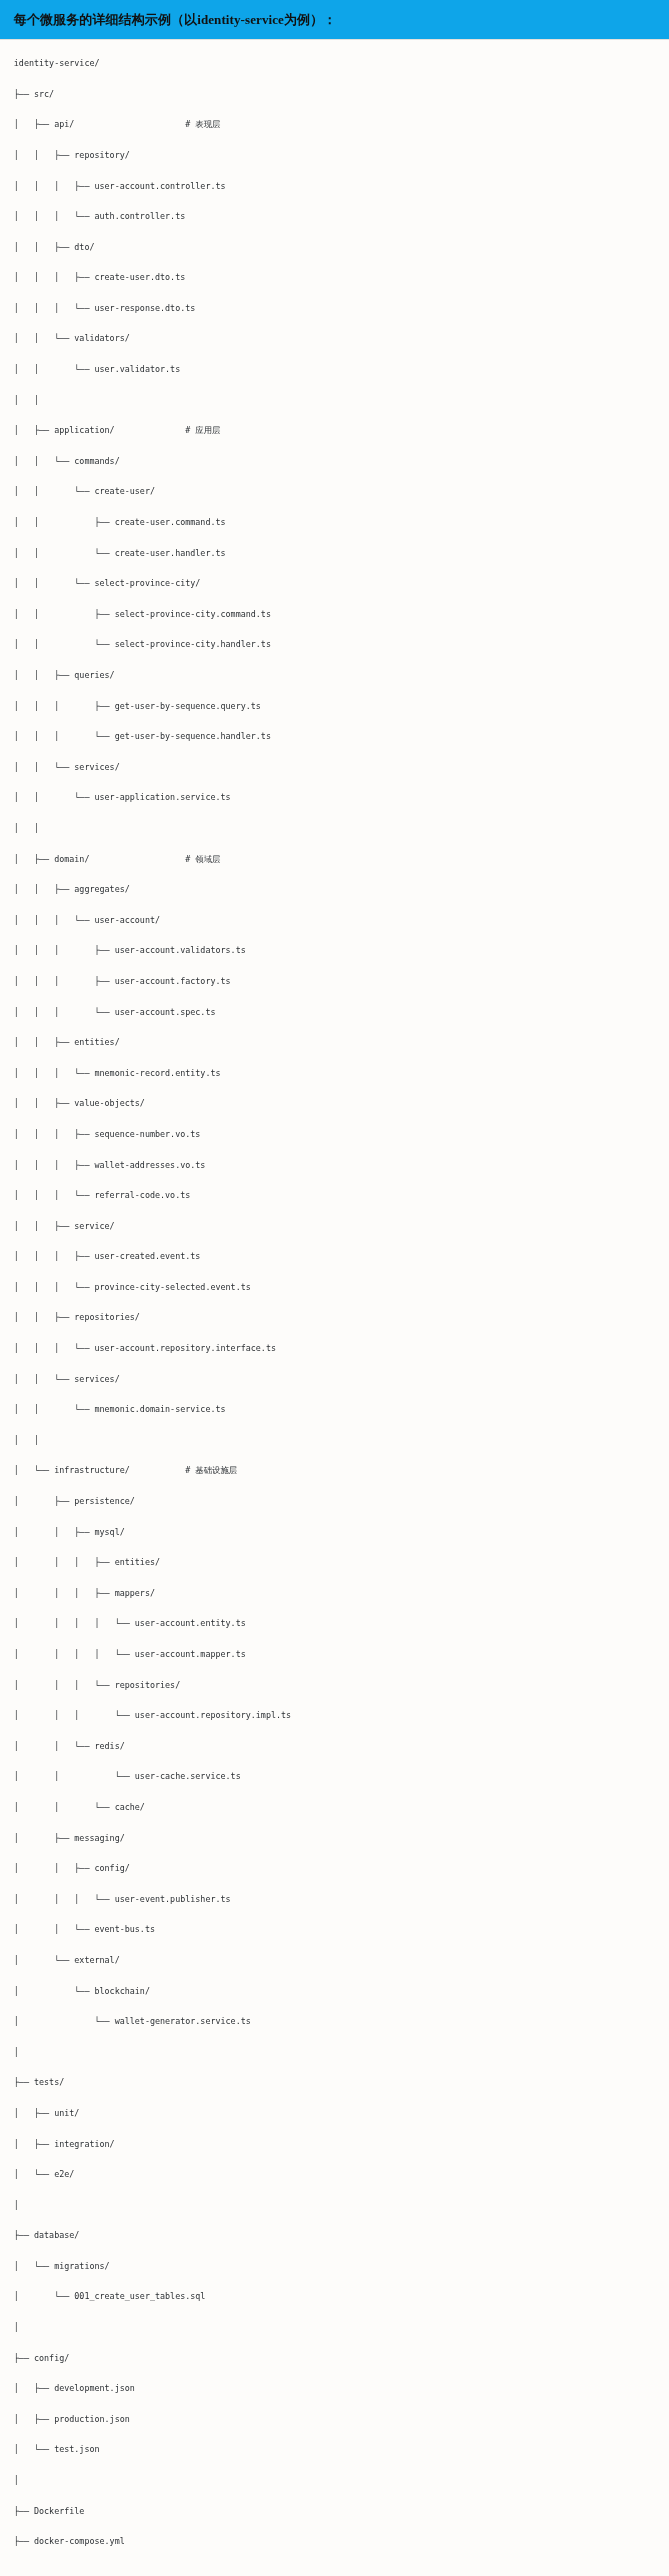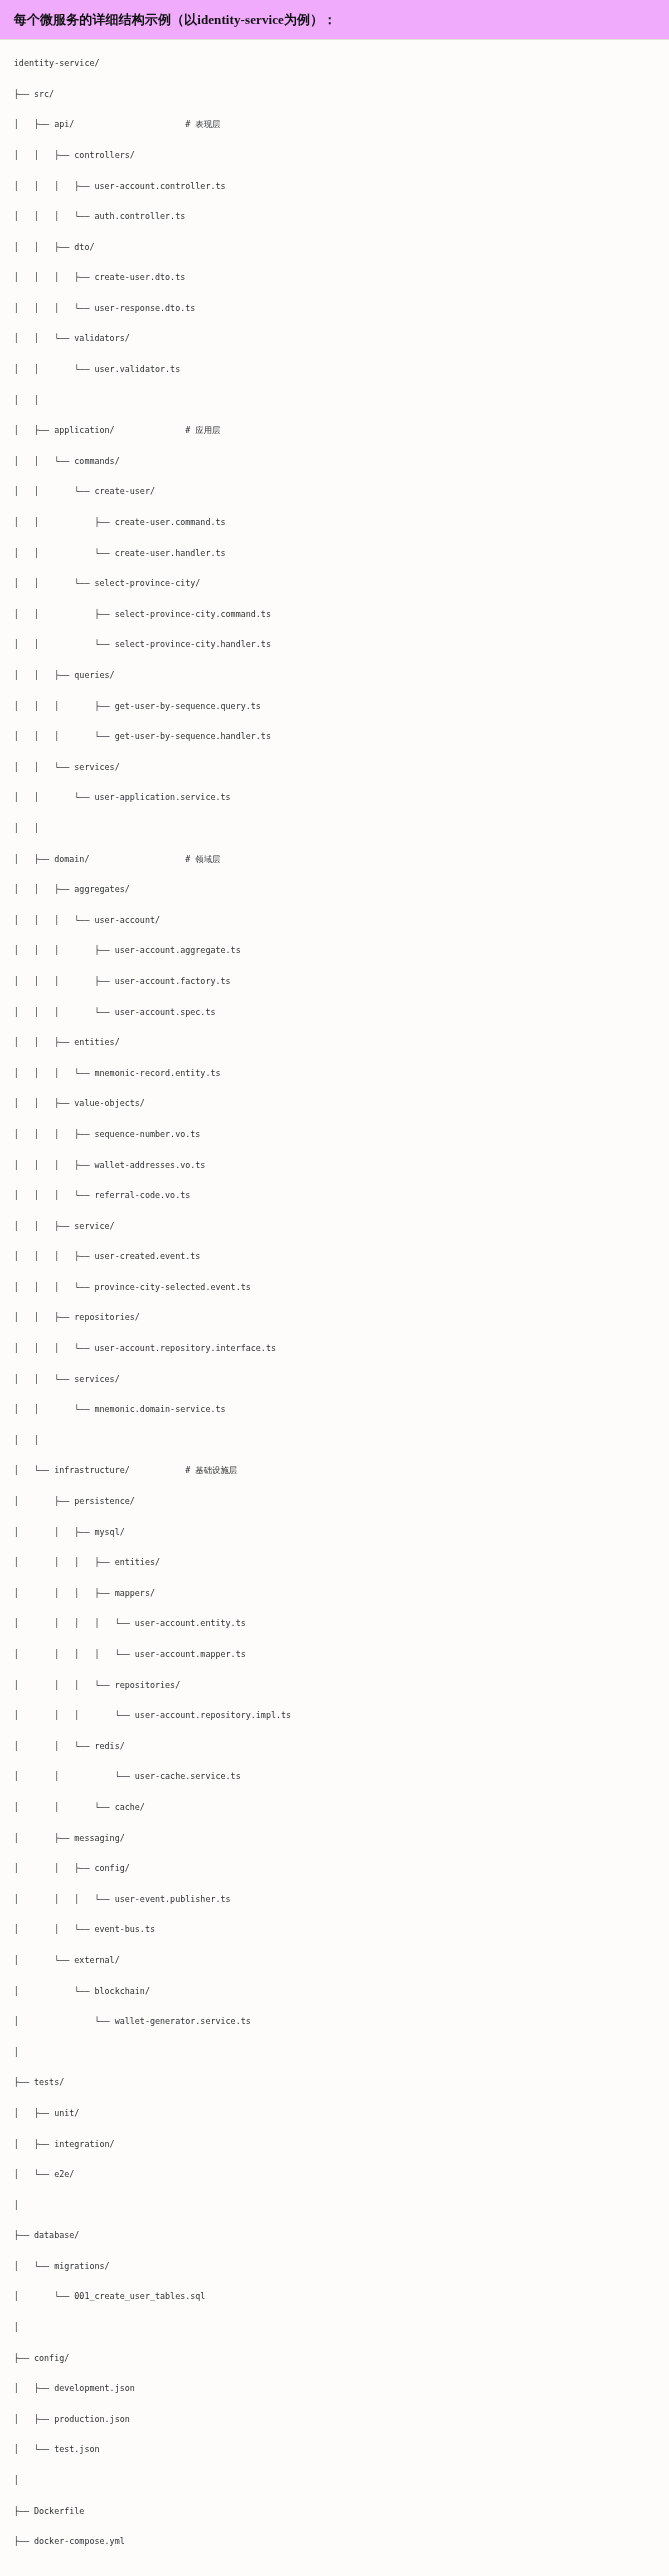--- a/index.html
+++ b/index.html
@@ -11,21 +11,21 @@
   }
   body {
     width: 669px;
     font-family: "Liberation Serif", "DejaVu Serif", serif;
     color: #1a1a1a;
     -webkit-font-smoothing: antialiased;
   }
 
   
   .page-header {
-    background: #f0abfc;
+    background: #0ea5e9;
     padding: 11.3px 13.8px 10px 13.8px;
     border-bottom: 0.6px solid #e3e1dc;
   }
   .page-title {
     font-family: "Liberation Serif", "DejaVu Serif", serif;
     font-weight: bold;
     font-size: 13px;
     line-height: 1.35;
     letter-spacing: 0.1px;
     margin: 0;
@@ -61,21 +61,21 @@
 <body>
 
 <header class="page-header">
   <h1 class="page-title">每个微服务的详细结构示例（以identity-service为例）：</h1>
 </header>
 
 <section class="tree-block">
   <pre class="tree" id="tree-container"><span class="tree-line"><span class="tree-path">identity-service/</span></span>
 <span class="tree-line"><span class="tree-path">├── src/</span></span>
 <span class="tree-line"><span class="tree-path">│   ├── api/</span><span>                      </span><span class="tree-comment"># 表现层</span></span>
-<span class="tree-line"><span class="tree-path">│   │   ├── controllers/</span></span>
+<span class="tree-line"><span class="tree-path">│   │   ├── repository/</span></span>
 <span class="tree-line"><span class="tree-path">│   │   │   ├── user-account.controller.ts</span></span>
 <span class="tree-line"><span class="tree-path">│   │   │   └── auth.controller.ts</span></span>
 <span class="tree-line"><span class="tree-path">│   │   ├── dto/</span></span>
 <span class="tree-line"><span class="tree-path">│   │   │   ├── create-user.dto.ts</span></span>
 <span class="tree-line"><span class="tree-path">│   │   │   └── user-response.dto.ts</span></span>
 <span class="tree-line"><span class="tree-path">│   │   └── validators/</span></span>
 <span class="tree-line"><span class="tree-path">│   │       └── user.validator.ts</span></span>
 <span class="tree-line"><span class="tree-path">│   │</span></span>
 <span class="tree-line"><span class="tree-path">│   ├── application/</span><span>              </span><span class="tree-comment"># 应用层</span></span>
 <span class="tree-line"><span class="tree-path">│   │   └── commands/</span></span>
@@ -87,21 +87,21 @@
 <span class="tree-line"><span class="tree-path">│   │           └── select-province-city.handler.ts</span></span>
 <span class="tree-line"><span class="tree-path">│   │   ├── queries/</span></span>
 <span class="tree-line"><span class="tree-path">│   │   │       ├── get-user-by-sequence.query.ts</span></span>
 <span class="tree-line"><span class="tree-path">│   │   │       └── get-user-by-sequence.handler.ts</span></span>
 <span class="tree-line"><span class="tree-path">│   │   └── services/</span></span>
 <span class="tree-line"><span class="tree-path">│   │       └── user-application.service.ts</span></span>
 <span class="tree-line"><span class="tree-path">│   │</span></span>
 <span class="tree-line"><span class="tree-path">│   ├── domain/</span><span>                   </span><span class="tree-comment"># 领域层</span></span>
 <span class="tree-line"><span class="tree-path">│   │   ├── aggregates/</span></span>
 <span class="tree-line"><span class="tree-path">│   │   │   └── user-account/</span></span>
-<span class="tree-line"><span class="tree-path">│   │   │       ├── user-account.aggregate.ts</span></span>
+<span class="tree-line"><span class="tree-path">│   │   │       ├── user-account.validators.ts</span></span>
 <span class="tree-line"><span class="tree-path">│   │   │       ├── user-account.factory.ts</span></span>
 <span class="tree-line"><span class="tree-path">│   │   │       └── user-account.spec.ts</span></span>
 <span class="tree-line"><span class="tree-path">│   │   ├── entities/</span></span>
 <span class="tree-line"><span class="tree-path">│   │   │   └── mnemonic-record.entity.ts</span></span>
 <span class="tree-line"><span class="tree-path">│   │   ├── value-objects/</span></span>
 <span class="tree-line"><span class="tree-path">│   │   │   ├── sequence-number.vo.ts</span></span>
 <span class="tree-line"><span class="tree-path">│   │   │   ├── wallet-addresses.vo.ts</span></span>
 <span class="tree-line"><span class="tree-path">│   │   │   └── referral-code.vo.ts</span></span>
 <span class="tree-line"><span class="tree-path">│   │   ├── service/</span></span>
 <span class="tree-line"><span class="tree-path">│   │   │   ├── user-created.event.ts</span></span>

